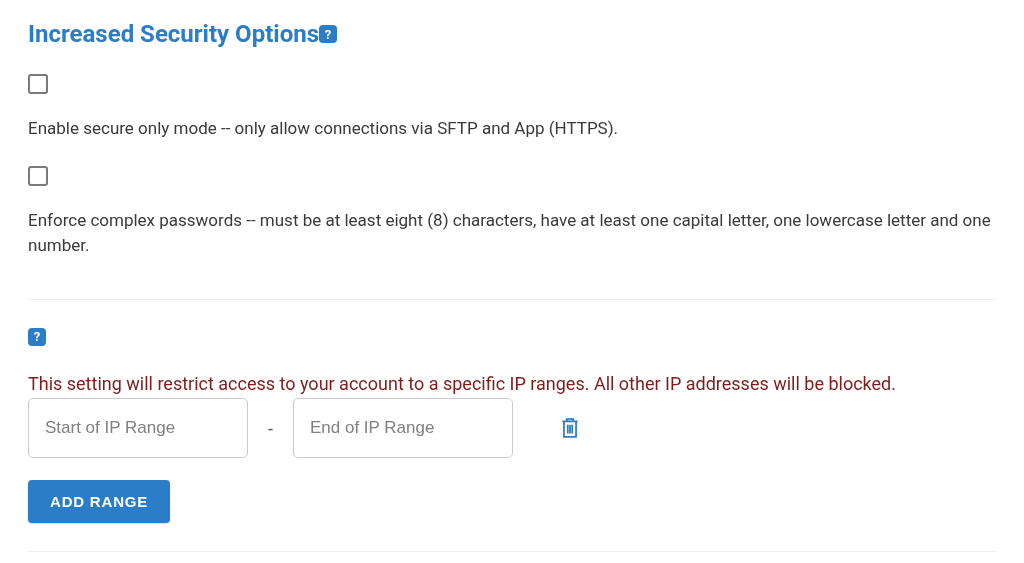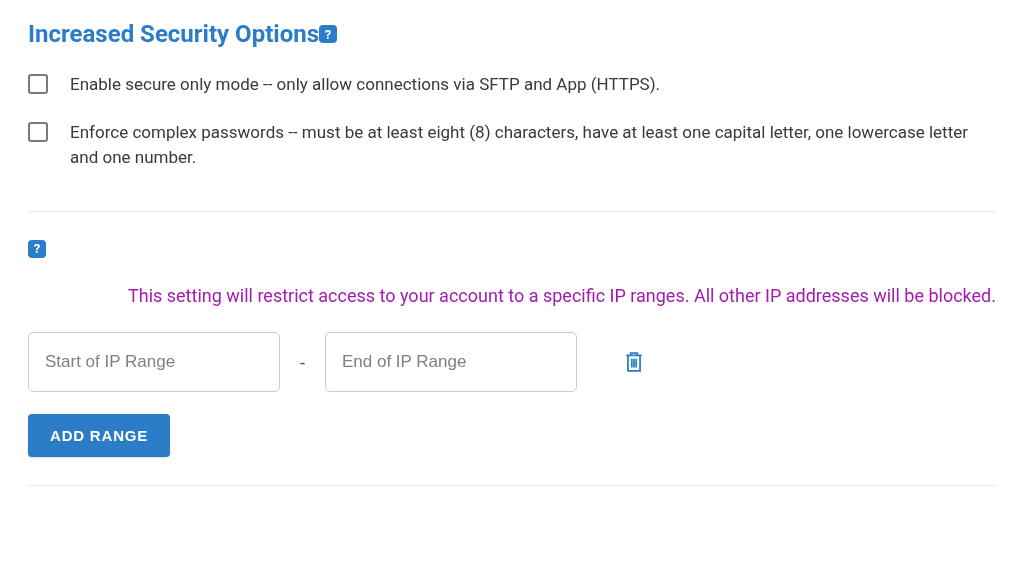--- a/index.html
+++ b/index.html
@@ -39,20 +39,21 @@
       color: #ffffff;
       font-size: 13px;
       font-weight: 700;
       line-height: 1;
     }
     .checkbox-row {
       display: flex;
       align-items: flex-start;
       gap: 22px;
       margin-bottom: 22px;
+      flex-direction: column;
     }
     .checkbox-row:last-child {
       margin-bottom: 12px;
     }
     .checkbox {
       width: 20px;
       height: 20px;
       border: 2px solid #7a7a7a;
       border-radius: 3px;
       flex-shrink: 0;
@@ -61,33 +62,31 @@
       background: #ffffff;
     }
     .checkbox-label {
       font-size: 17px;
       color: #3a3a3a;
       line-height: 1.5;
       cursor: pointer;
     }
     .description {
       font-size: 18px;
-      color: #a21caf;
+      color: #7f1d1d;
       line-height: 1.6;
-      margin-bottom: 22px;
-      text-align: right;
     }
     .ip-range-row {
       display: flex;
       align-items: center;
       gap: 16px;
       margin-bottom: 22px;
     }
     .ip-input {
-      width: 252px;
+      width: 220px;
       height: 60px;
       border: 1px solid #cccccc;
       border-radius: 5px;
       padding: 0 16px;
       font-size: 17px;
       color: #333333;
       outline: none;
     }
     .ip-input::placeholder {
       color: #808080;

